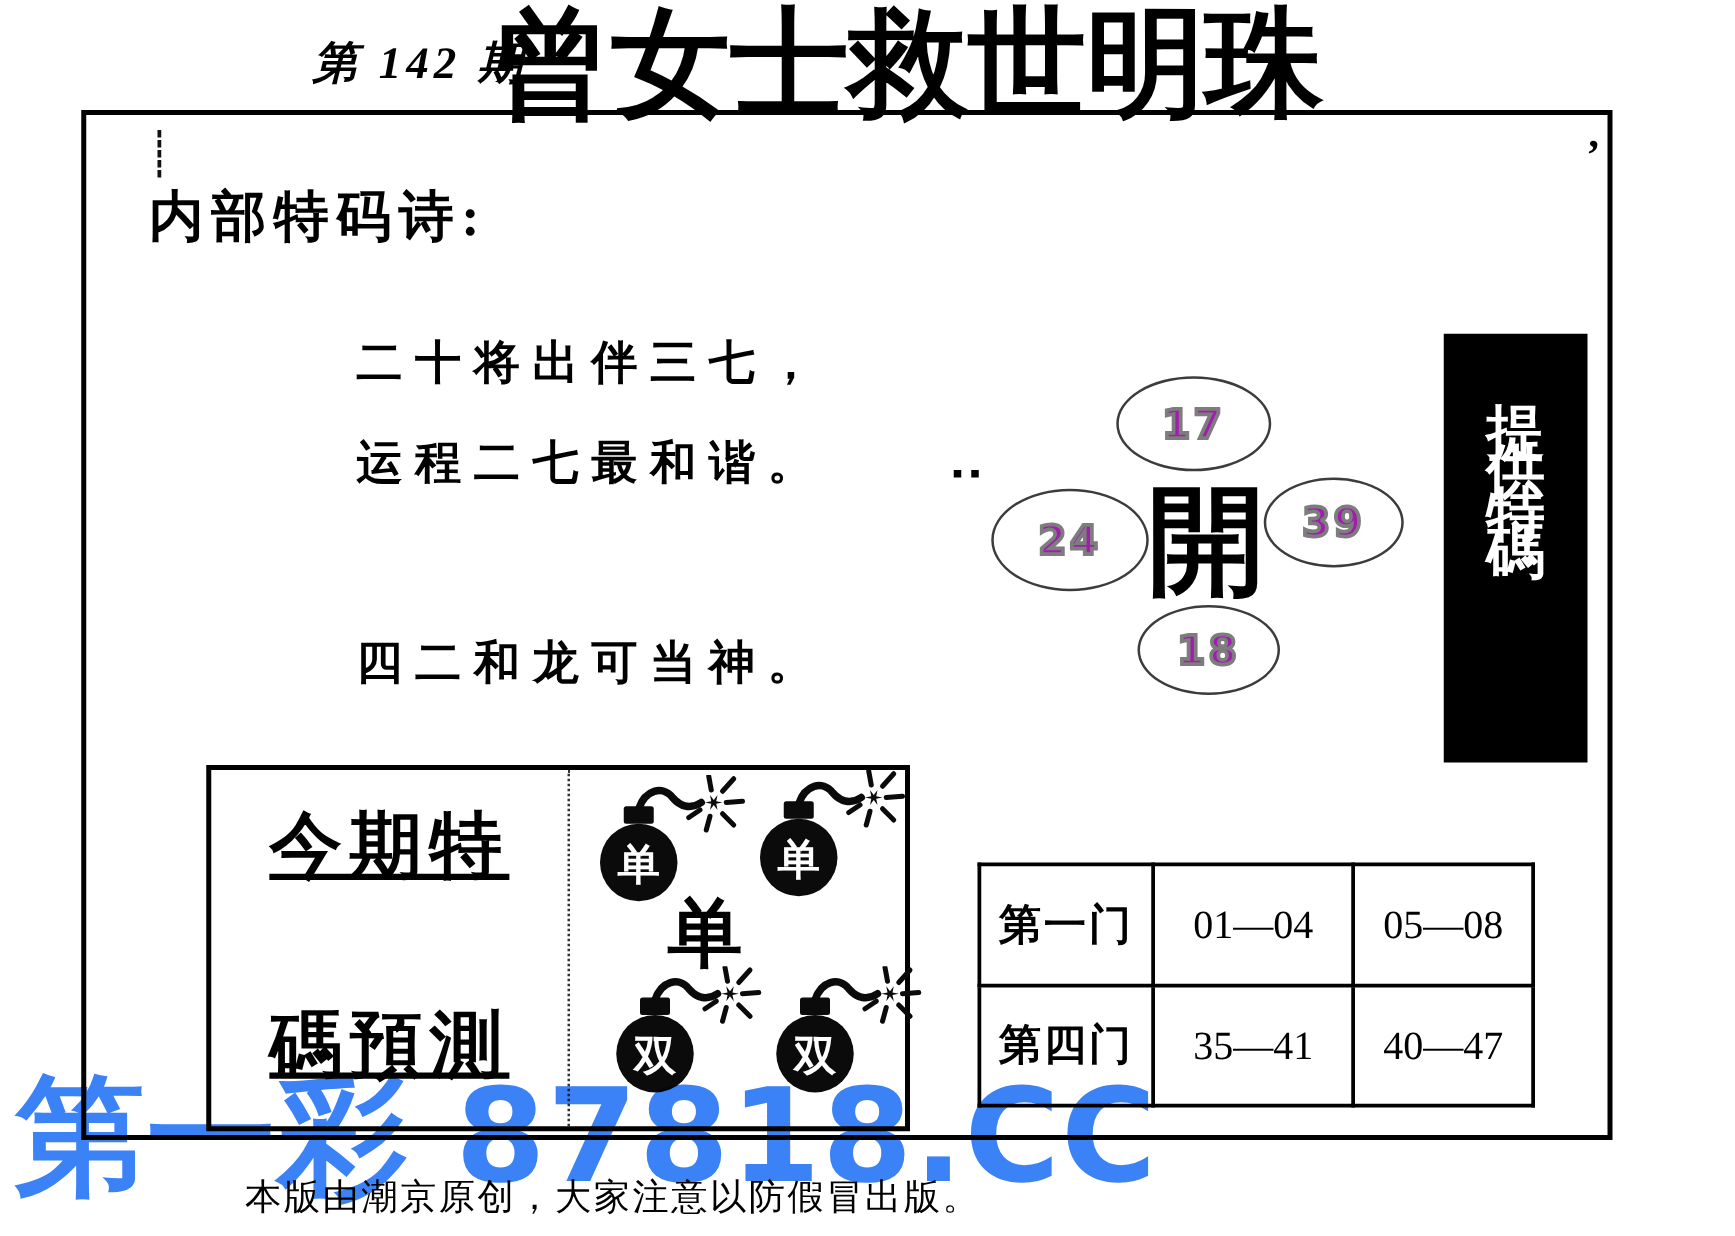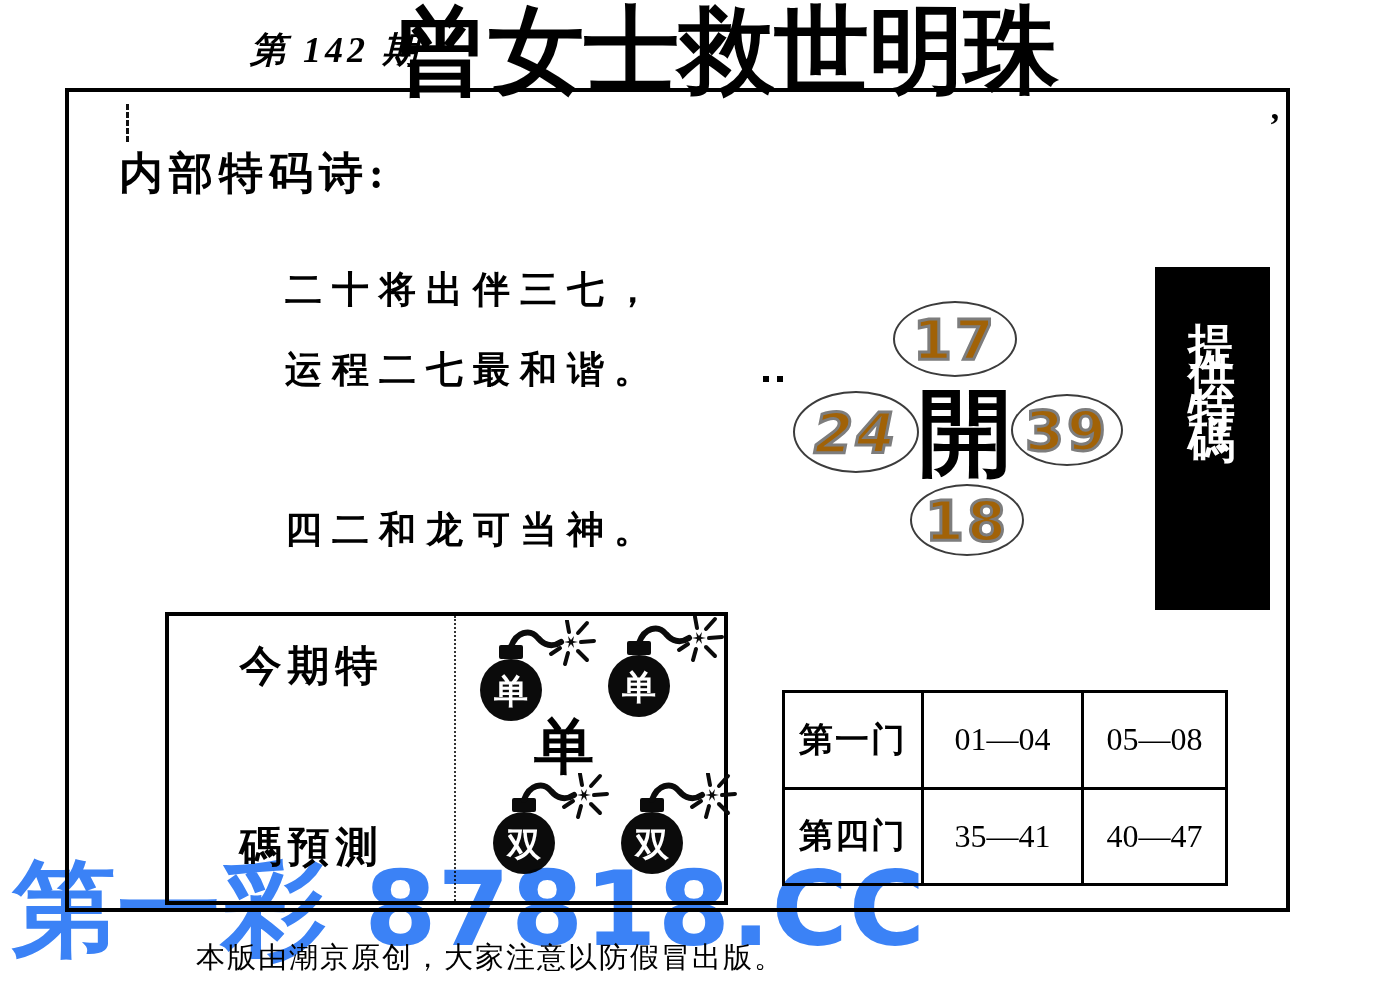--- a/index.html
+++ b/index.html
@@ -41,26 +41,26 @@
   .poem-line.l0 { top:173px; }
   .poem-line.l1 { top:253px; }
   .poem-line.l2 { top:333px; }
   .poem-line.l3 { top:413px; }
   
   .oval {
     position:absolute; border:2px solid #3c3c3c; border-radius:50%;
     display:flex; align-items:center; justify-content:center;
   }
   .oval.top    { left:824px; top:209px; width:124px; height:76px; }
-  .oval.left   { left:724px; top:299px; width:126px; height:82px;font-style:italic; }
-  .oval.right  { left:942px; top:302px; width:112px; height:72px; }
+  .oval.left   { left:724px; top:299px; width:126px; height:82px; }
+  .oval.right  { left:942px; top:290px; width:112px; height:72px; }
   .oval.bottom { left:841px; top:392px; width:114px; height:72px; }
   .bubble-num {
-    font-family:"DejaVu Sans", sans-serif; font-weight:800; font-size:56px;
-    color:#a16207; -webkit-text-stroke:3px #7d7d7d; letter-spacing:3px;
+    font-family:"DejaVu Sans", sans-serif; font-weight:800; font-size:32px;
+    color:#a21caf; -webkit-text-stroke:3px #7d7d7d; letter-spacing:3px;
   }
   .center-char {
     position:absolute; left:844px; top:289px; width:104px; height:104px;
     display:flex; align-items:center; justify-content:center;
     font-family:"DejaVu Sans", sans-serif;
     font-size:94px; font-weight:900; color:#000;
   }
   .dot-pair { position:absolute; left:694px; top:284px; width:24px; height:8px; }
   .dot-pair i { position:absolute; width:6px; height:6px; background:#000; display:block; }
   .dot-pair i.d2 { left:14px; }
@@ -76,21 +76,21 @@
   
   .predict-box {
     position:absolute; left:96px; top:520px; width:563px; height:293px;
     border:4px solid #000; display:flex;
   }
   .predict-left {
     width:287px; border-right:2px dotted #333;
     display:flex; flex-direction:column; justify-content:space-between;
     align-items:center; padding:22px 0 26px 0;
   }
-  .predict-label { font-size:42px; font-weight:bold; letter-spacing:6px; white-space:nowrap; }
+  .predict-label { font-size:58px; font-weight:bold; letter-spacing:6px; white-space:nowrap;text-decoration:underline; }
   .predict-right { position:relative; flex:1; }
   .bomb-svg { position:absolute; width:130px; height:115px; }
   .bomb-svg.b1 { left:14px;  top:4px; }
   .bomb-svg.b2 { left:142px; top:0px; }
   .bomb-svg.b3 { left:27px;  top:157px; }
   .bomb-svg.b4 { left:155px; top:157px; }
   .big-odd {
     position:absolute; left:76px; top:99px; width:64px; height:64px;
     display:flex; align-items:center; justify-content:center;
     font-size:60px; font-weight:bold;

